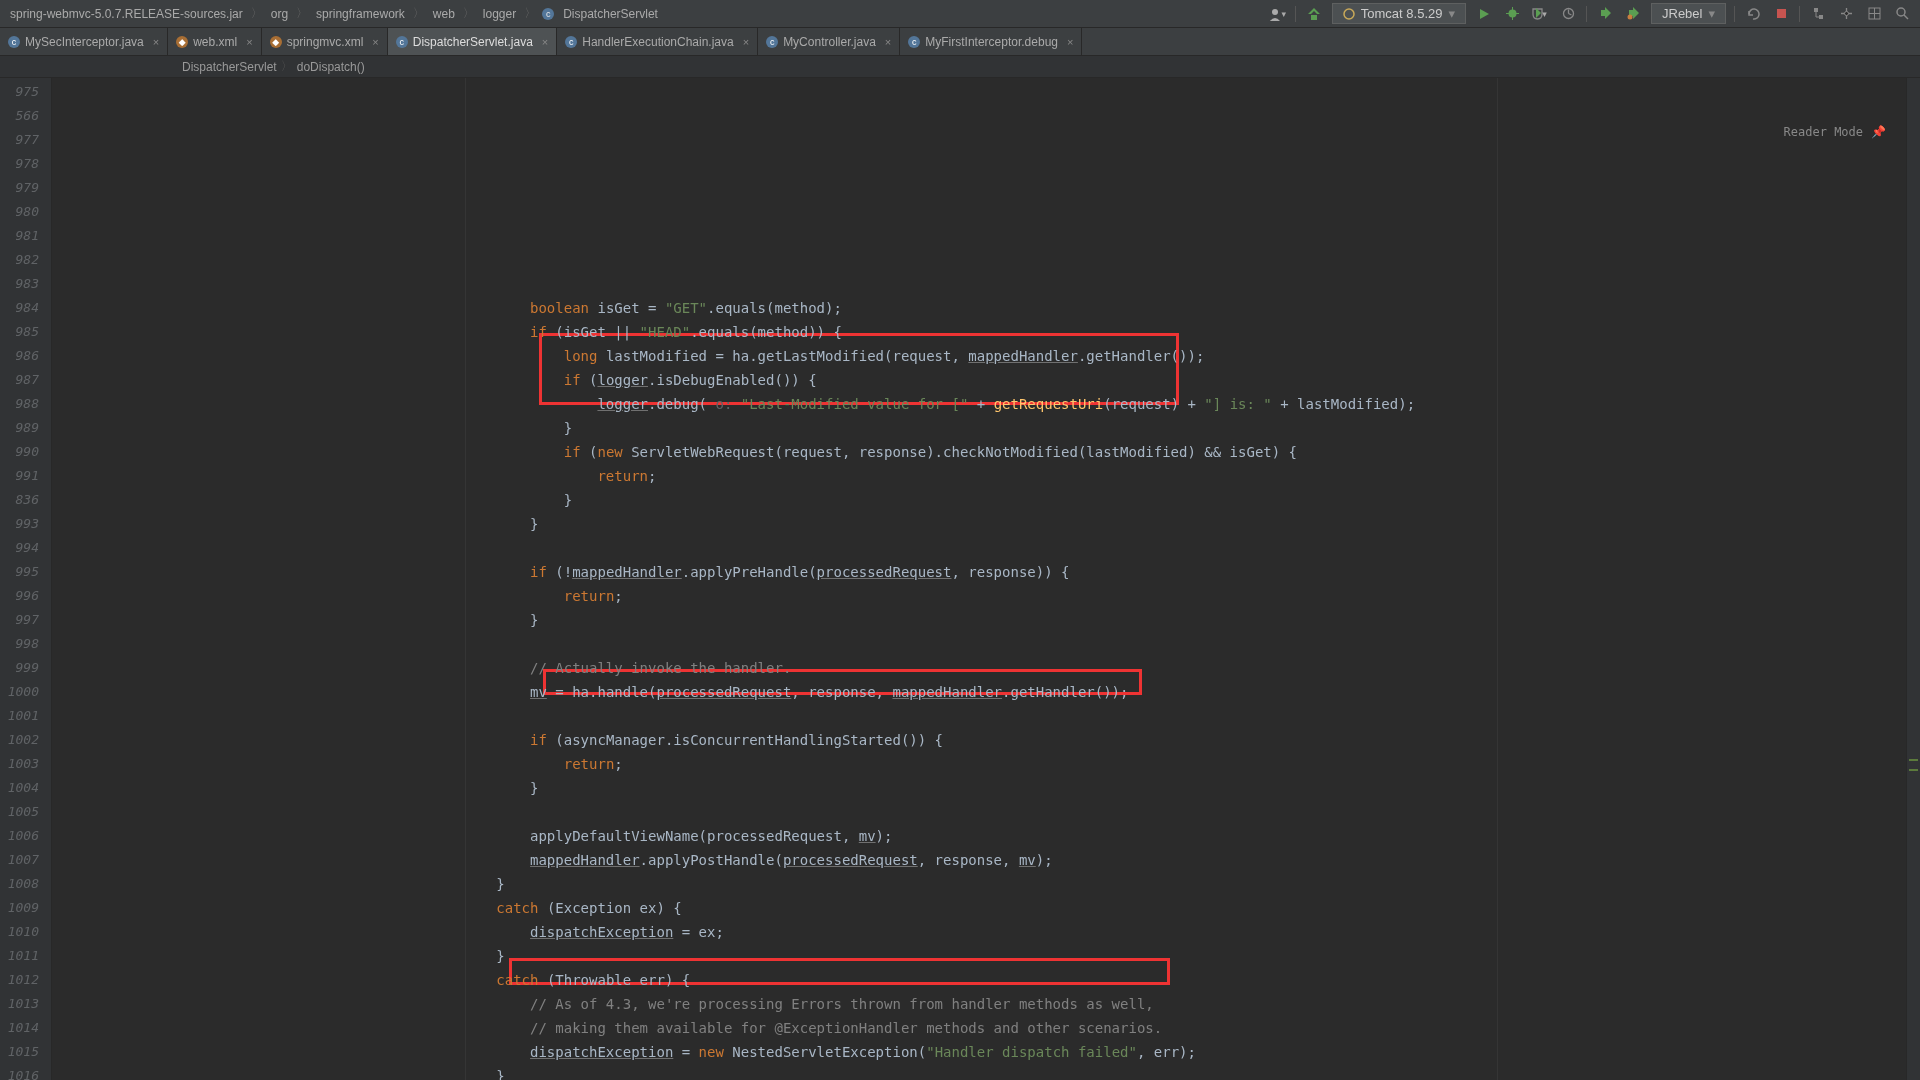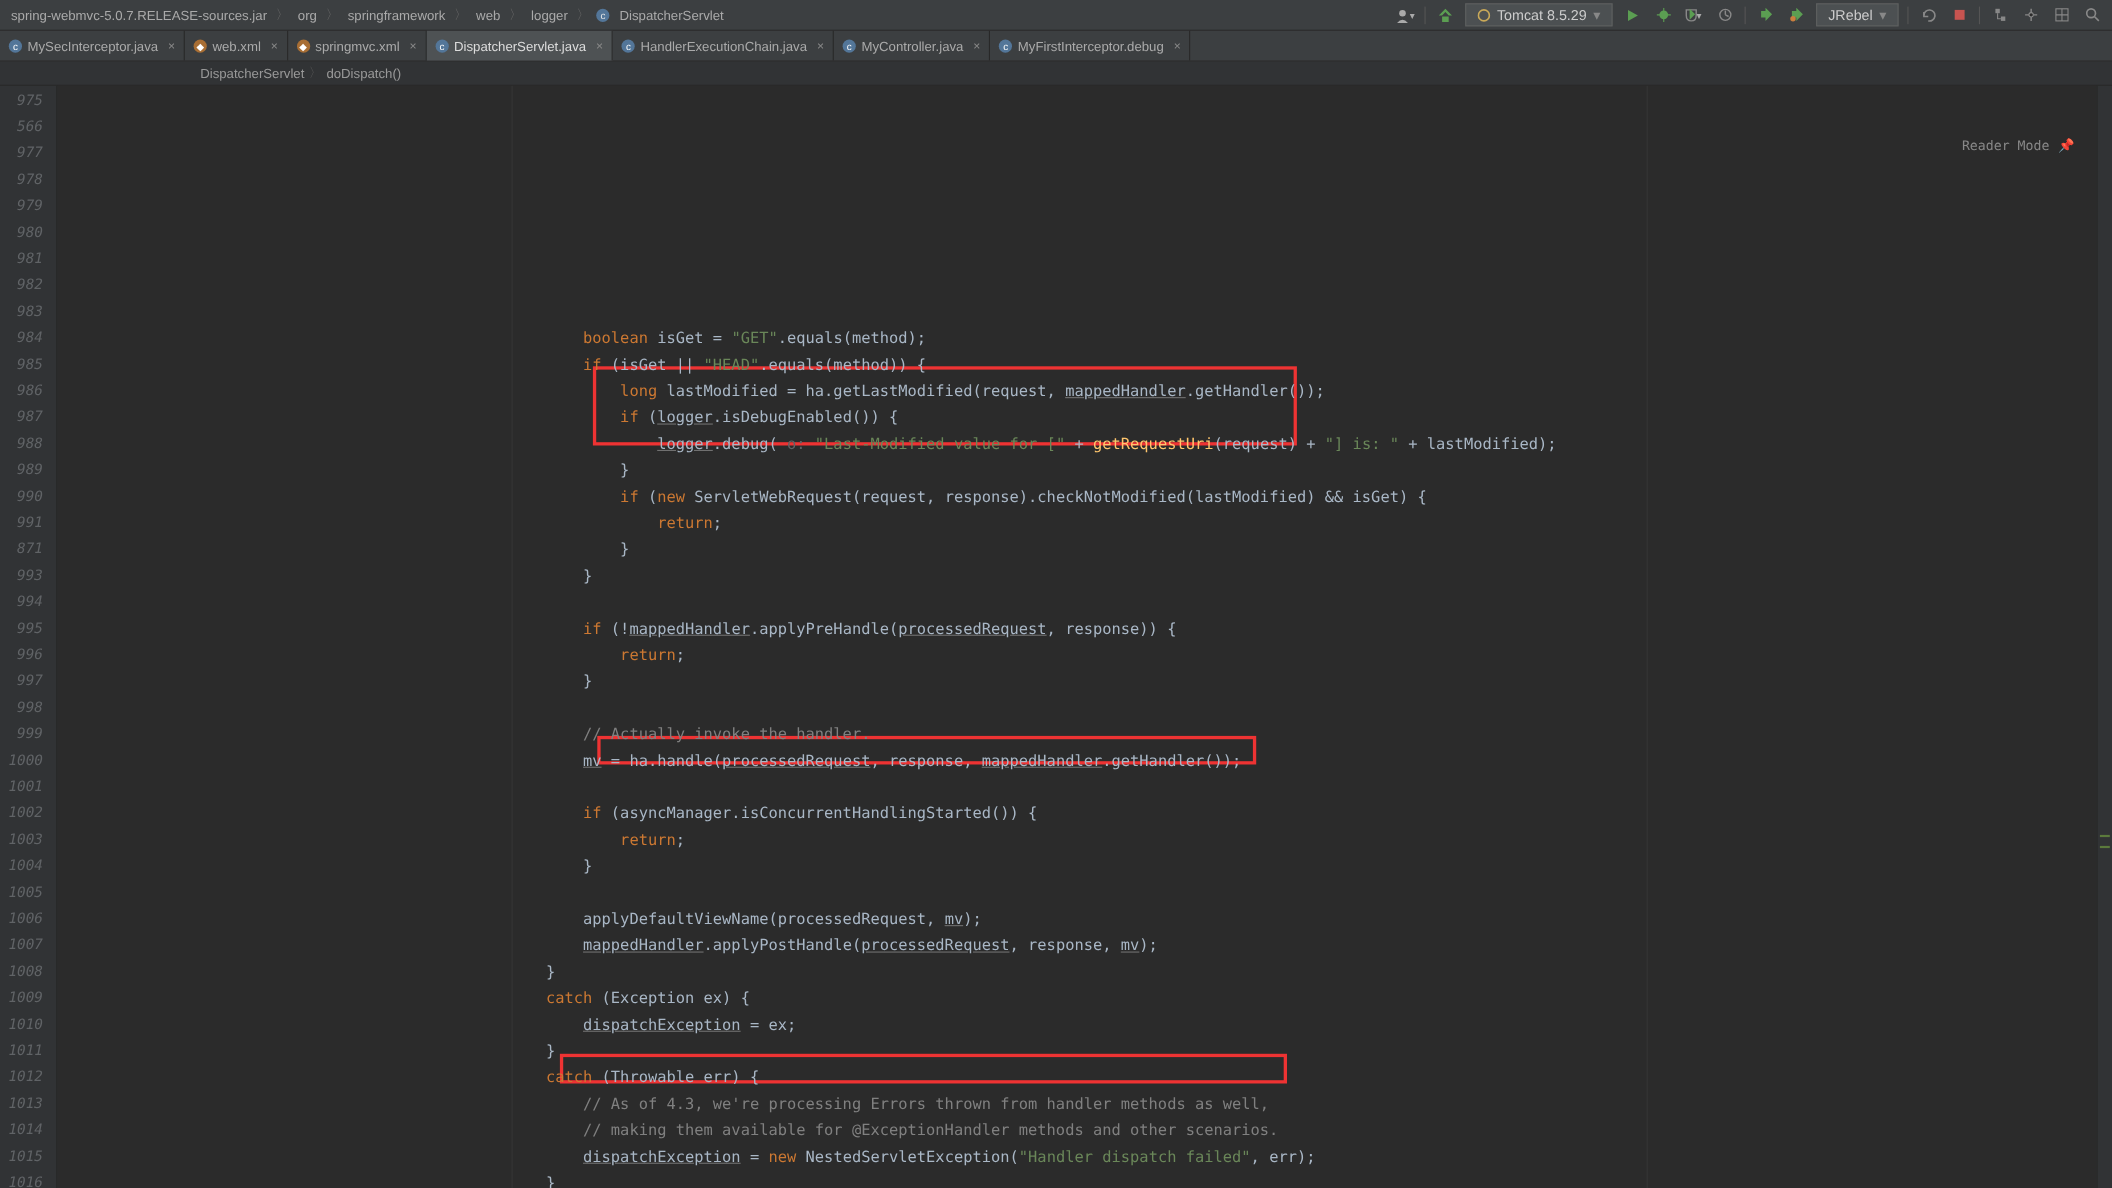--- a/index.html
+++ b/index.html
@@ -359,21 +359,21 @@
       <div class="ln">982</div>
       <div class="ln">983</div>
       <div class="ln">984</div>
       <div class="ln">985</div>
       <div class="ln">986</div>
       <div class="ln">987</div>
       <div class="ln">988</div>
       <div class="ln">989</div>
       <div class="ln">990</div>
       <div class="ln">991</div>
-      <div class="ln">871</div>
+      <div class="ln">836</div>
       <div class="ln">993</div>
       <div class="ln">994</div>
       <div class="ln">995</div>
       <div class="ln">996</div>
       <div class="ln">997</div>
       <div class="ln">998</div>
       <div class="ln">999</div>
       <div class="ln">1000</div>
       <div class="ln">1001</div>
       <div class="ln">1002</div>

